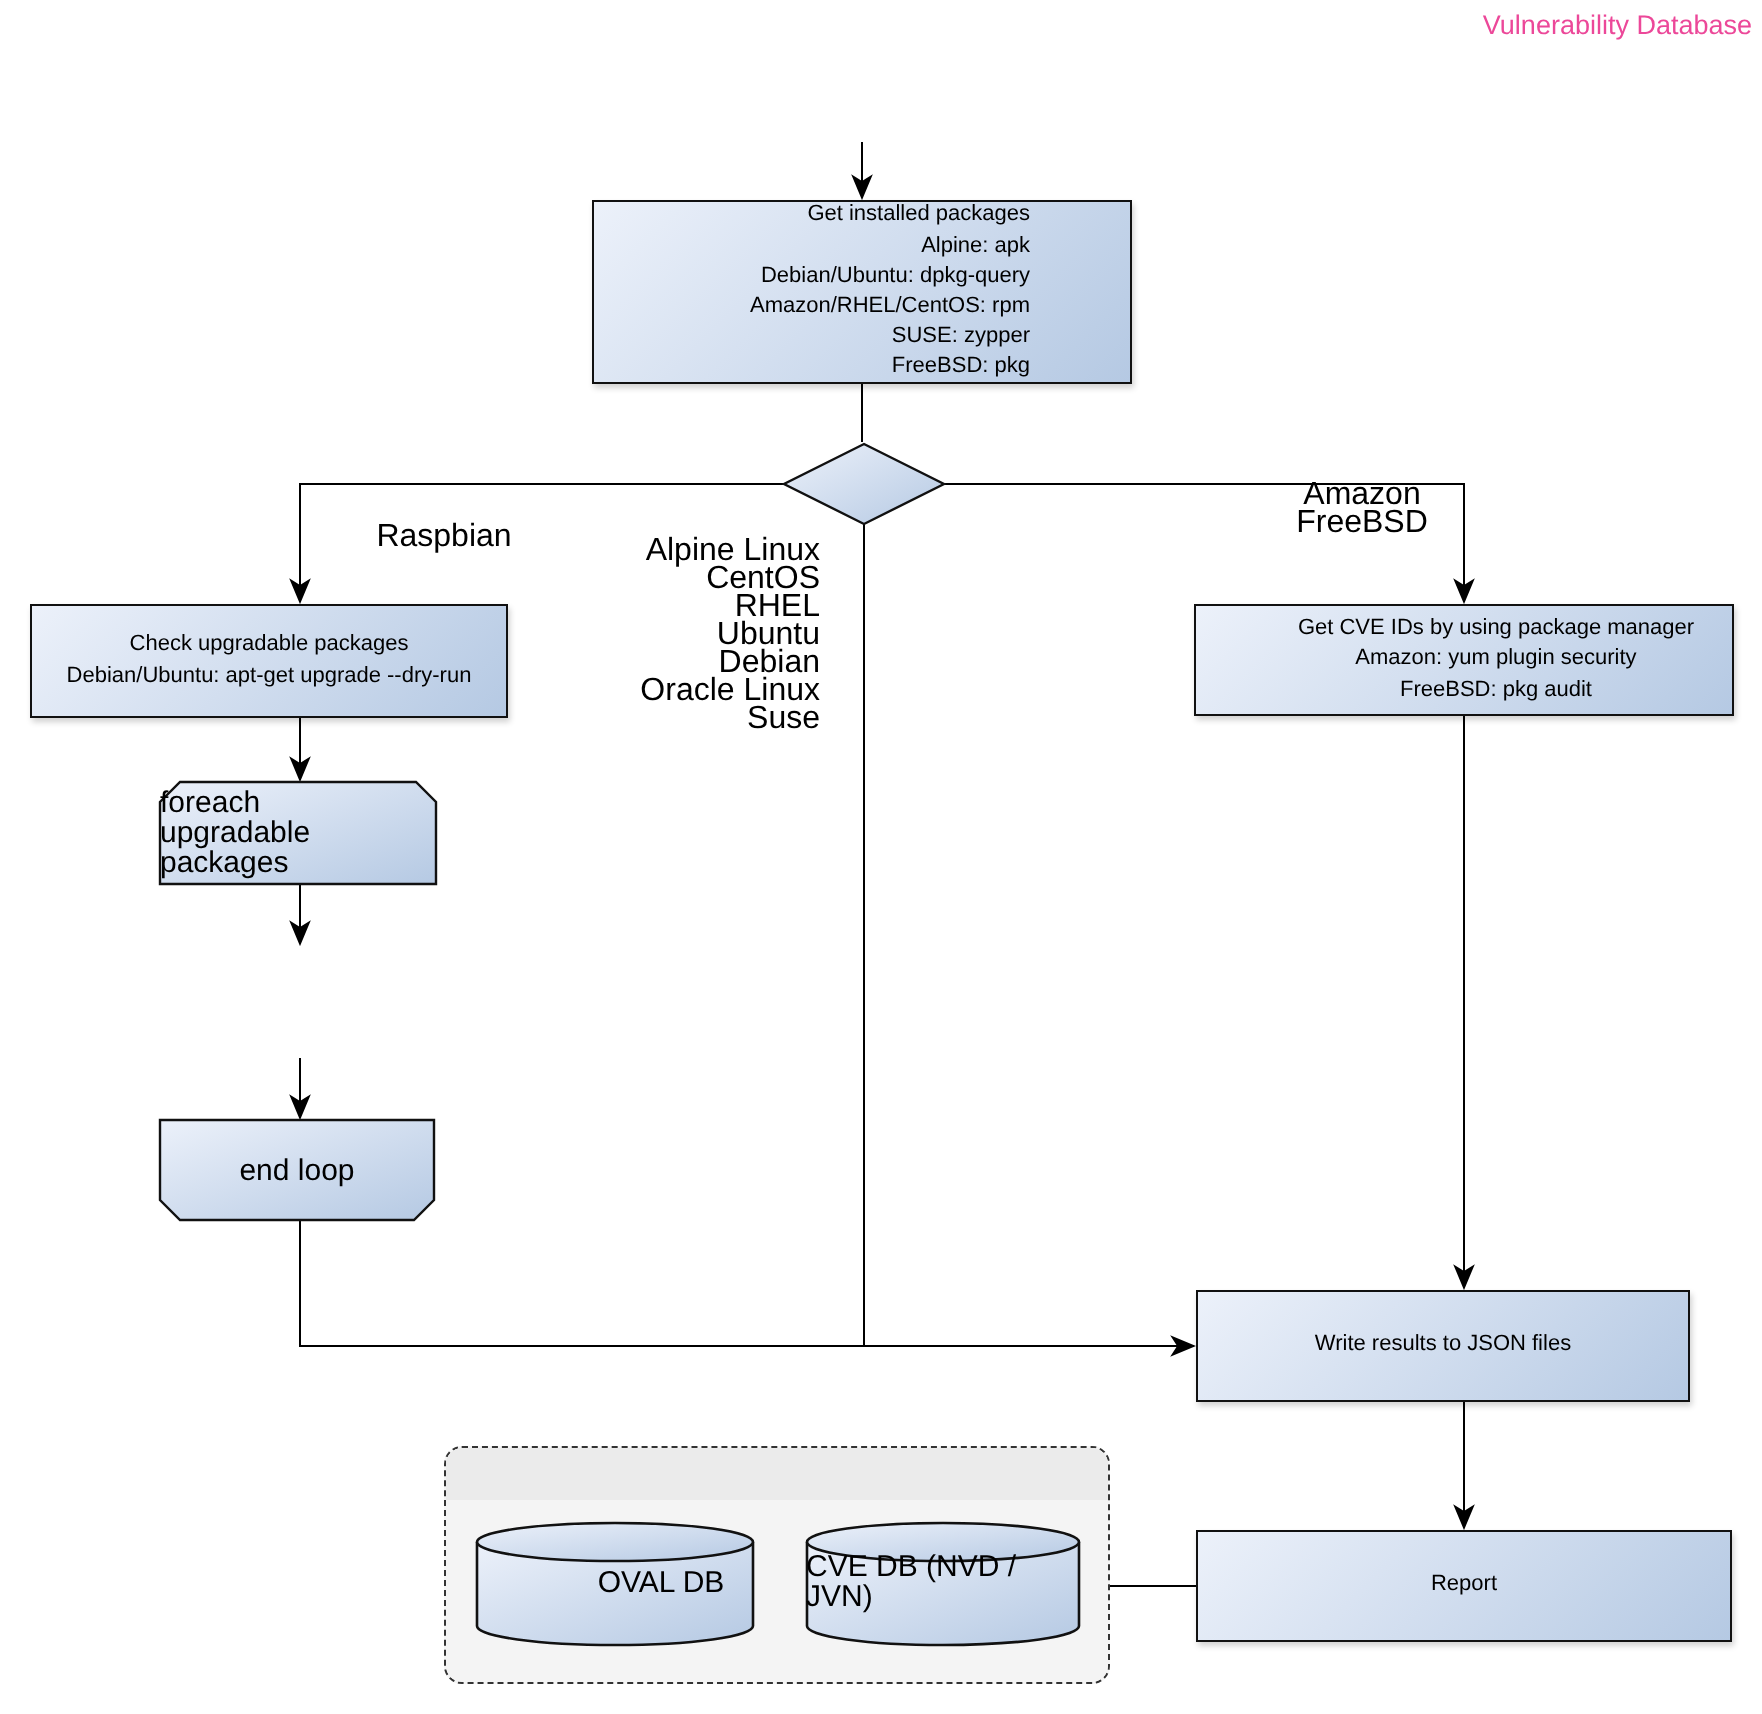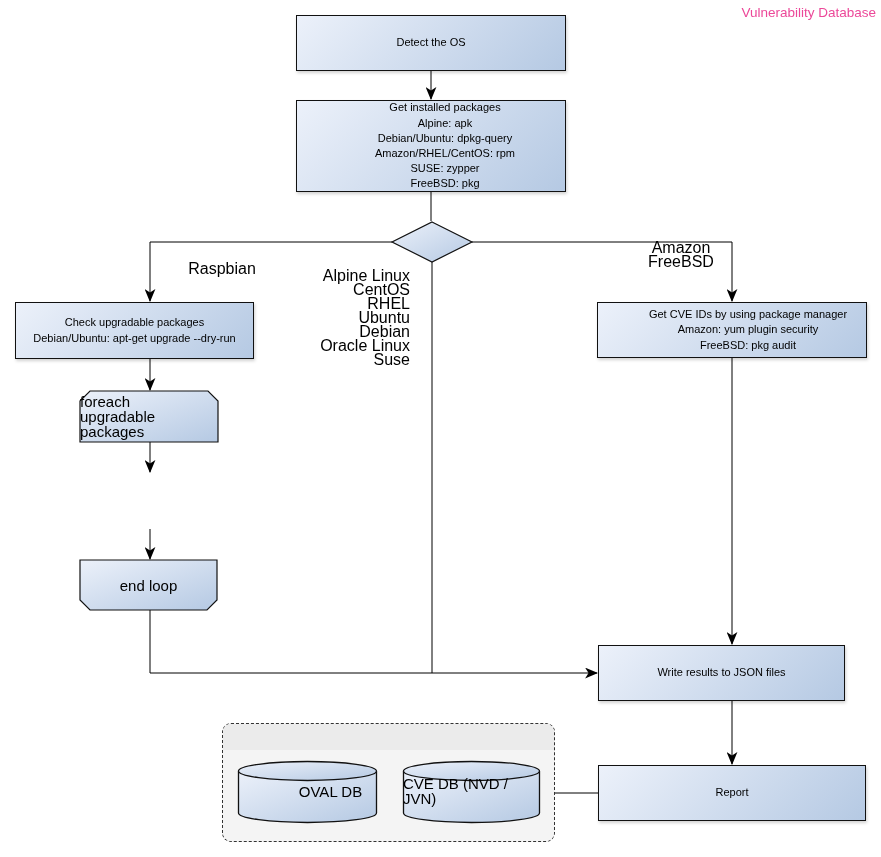--- a/index.html
+++ b/index.html
@@ -4,21 +4,21 @@
 <style>
   html,body{margin:0;padding:0;background:#fff;}
   .canvas{position:relative;width:881px;height:857px;background:#ffffff;
           font-family:"Liberation Sans",sans-serif;color:#000;overflow:hidden;}
   .layer{position:absolute;left:0;top:0;z-index:2;pointer-events:none;}
   .node{position:absolute;z-index:3;box-sizing:border-box;
         background:linear-gradient(135deg,#ecf1fa 0%,#b5c9e3 100%);
         border:1px solid #111;box-shadow:1px 2px 3px rgba(0,0,0,0.18);
         display:flex;align-items:center;justify-content:center;
         font-size:11px;line-height:15.2px;white-space:pre-wrap;text-align:center;}
-  .node.align-right{justify-content:flex-end;padding-right:50px;}
+  .node.align-right{justify-content:flex-end;text-align:right;padding-right:50px;}
   .shape-label{position:absolute;z-index:3;display:flex;align-items:center;justify-content:center;
         font-size:15px;line-height:15px;white-space:pre-wrap;text-align:left;}
   .edge-label{position:absolute;z-index:3;font-size:16px;line-height:14px;white-space:pre-wrap;}
   #n-detect{left:296px;top:15px;width:270px;height:56px;}
   #n-packages{left:296px;top:100px;width:270px;height:92px;}
   #n-check{left:15px;top:302px;width:239px;height:57px;}
   #n-parse{left:15px;top:473px;width:273px;height:56px;}
   #n-getcve{left:597px;top:302px;width:270px;height:56px;padding-left:32px;}
   #n-write{left:598px;top:645px;width:247px;height:56px;}
   #n-report{left:598px;top:765px;width:268px;height:56px;}
@@ -81,21 +81,20 @@
       <path d="M0.5,10 L0.5,52 A69,9.5 0 0 0 138.5,52 L138.5,10" fill="url(#g)" stroke="#111" stroke-width="1.3"></path>
       <ellipse cx="69.5" cy="10" rx="69" ry="9.5" fill="url(#g)" stroke="#111" stroke-width="1.3"></ellipse>
     </g>
 
     <g transform="translate(403,761)">
       <path d="M0.5,10 L0.5,52 A68,9.5 0 0 0 136.5,52 L136.5,10" fill="url(#g)" stroke="#111" stroke-width="1.3"></path>
       <ellipse cx="68.5" cy="10" rx="68" ry="9.5" fill="url(#g)" stroke="#111" stroke-width="1.3"></ellipse>
     </g>
   </svg>
 
-  <div class="node" id="n-detect">Detect the OS</div>
   <div class="node align-right" id="n-packages">Get installed packages
 Alpine: apk
 Debian/Ubuntu: dpkg-query
 Amazon/RHEL/CentOS: rpm
 SUSE: zypper
 FreeBSD: pkg</div>
   <div class="node" id="n-check">Check upgradable packages
 Debian/Ubuntu: apt-get upgrade --dry-run</div>
   <div class="node" id="n-getcve">Get CVE IDs by using package manager
 Amazon: yum plugin security

